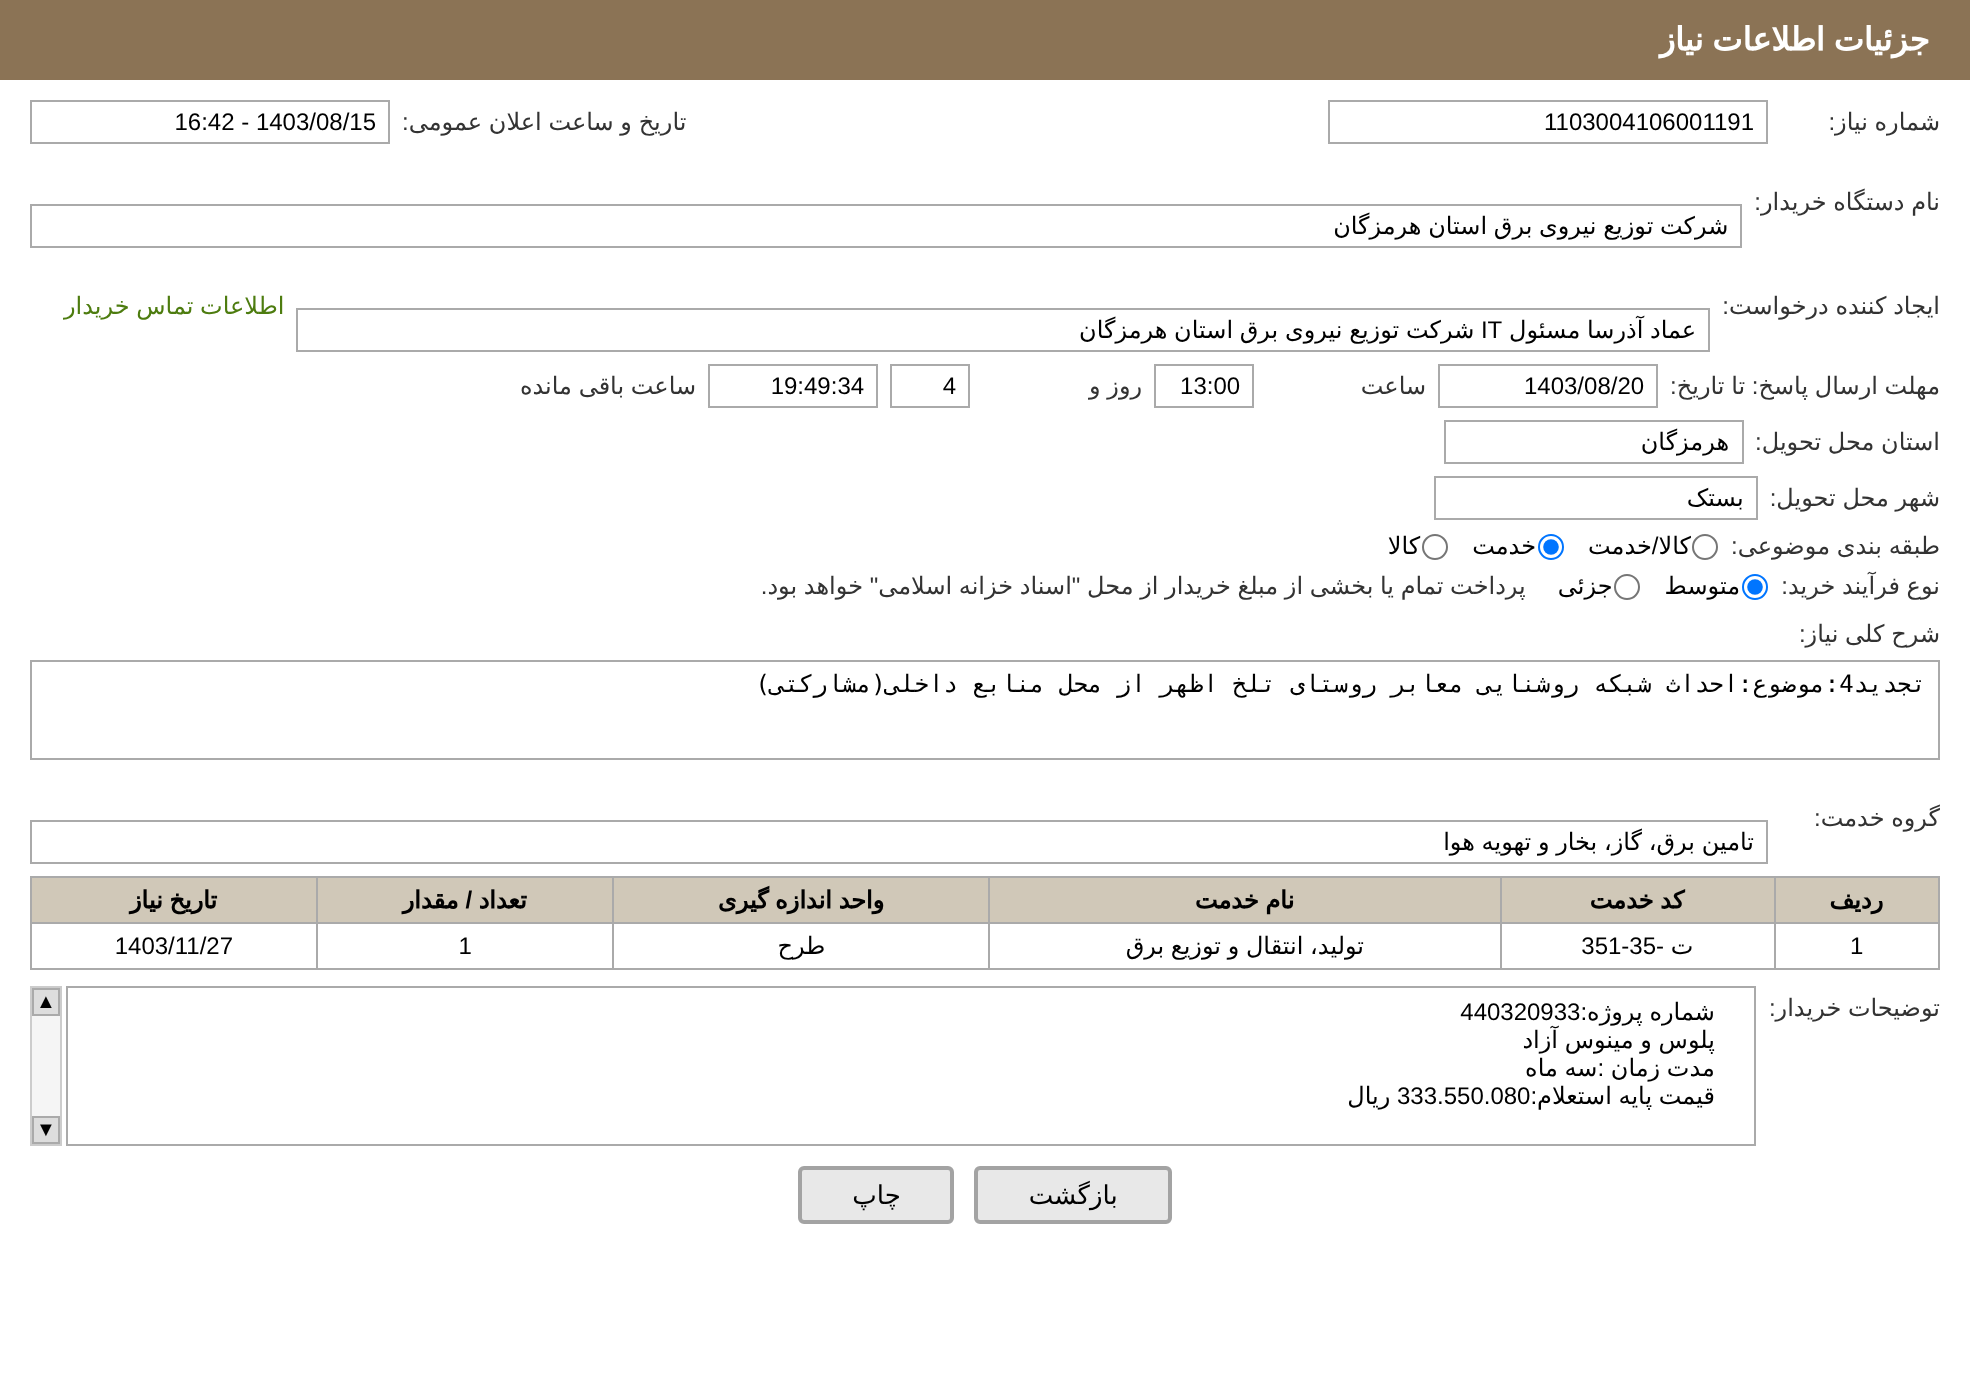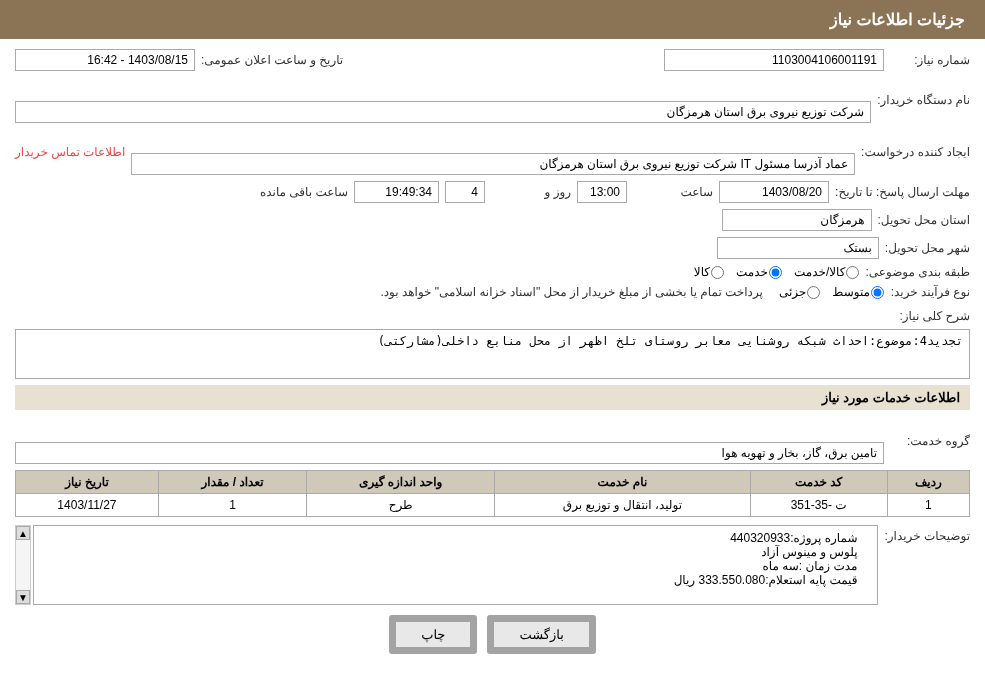--- a/index.html
+++ b/index.html
@@ -96,39 +96,40 @@
       direction: rtl;
     }
     .radio-item {
       display: flex;
       align-items: center;
       gap: 1px;
       font-size: 12px;
       justify-content: space-between;
     }
     .link-text {
-      color: #ef4444;
+      color: #4d7c0f;
       cursor: pointer;
       font-size: 12px;
+      margin-left: 17px;
     }
     .note-text {
       font-size: 12px;
       color: #333;
     }
     .button-row {
       display: flex;
       justify-content: center;
       gap: 10px;
       margin-top: 10px;
     }
     .btn {
       padding: 5px 25px;
       font-size: 13px;
       cursor: pointer;
-      border: 7px solid #a3a3a3;
+      border: 2px solid #a3a3a3;
       border-radius: 3px;
     }
     .btn-print {
       background: #e8e8e8;
     }
     .btn-back {
       background: #e8e8e8;
     }
     .main-inner {
       position: relative;
@@ -240,21 +241,20 @@
         </div>
       </div>
       <span class="note-text" style="margin-right:10px;">پرداخت تمام یا بخشی از مبلغ خریدار از محل "اسناد خزانه اسلامی" خواهد بود.</span>
     </div>
 
     <div class="info-row" style="align-items:flex-start;">
       <span class="label" style="margin-top:4px;">شرح کلی نیاز:</span>
       <textarea class="textarea-box" style="">تجدید4:موضوع:احداث شبکه روشنایی معابر روستای تلخ اظهر از محل منابع داخلی(مشارکتی)</textarea>
     </div>
 
-    <div class="section-title">اطلاعات خدمات مورد نیاز</div>
 
     <div class="info-row">
       <span class="label">گروه خدمت:</span>
       <div class="value-box value-box-wide">تامین برق، گاز، بخار و تهویه هوا</div>
     </div>
 
     <table>
       <thead>
         <tr>
           <th>ردیف</th>

